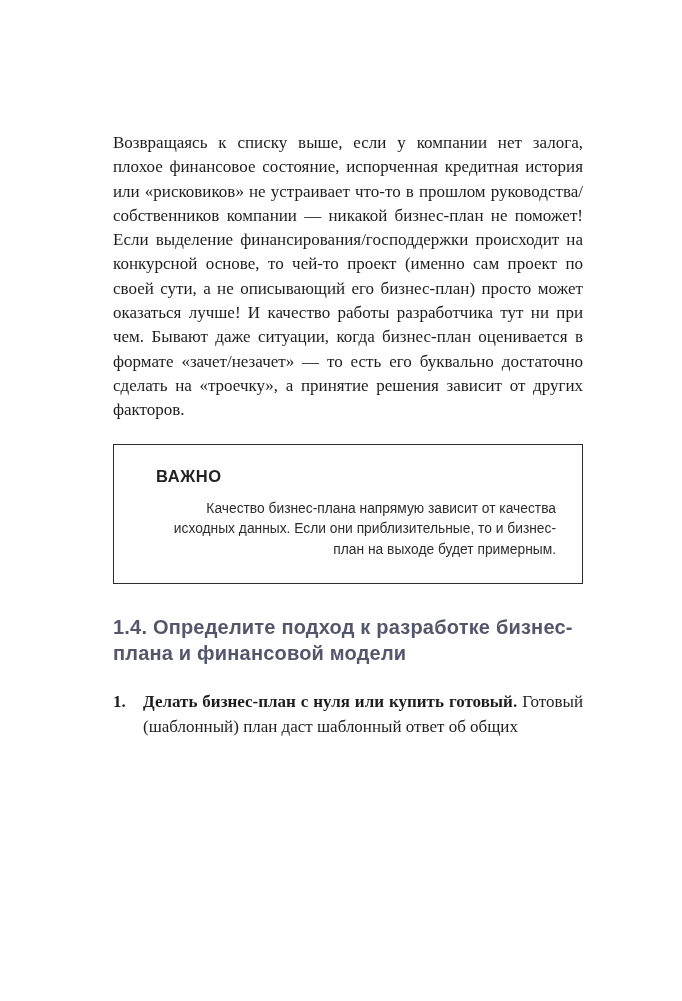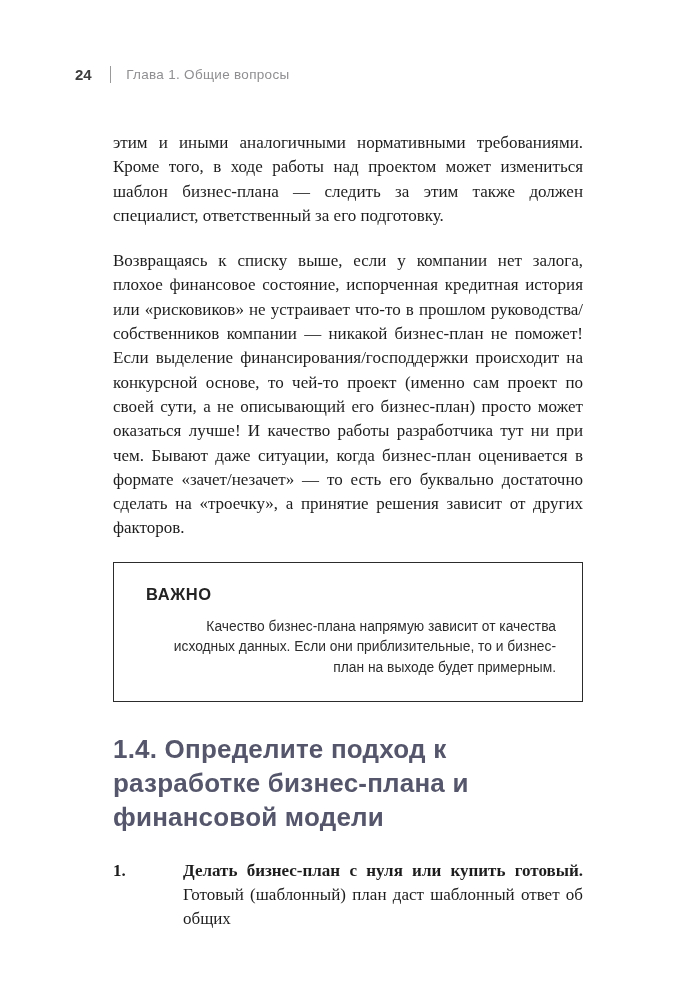--- a/index.html
+++ b/index.html
@@ -52,42 +52,42 @@
     font-size: 17px;
     line-height: 1.43;
     text-align: justify;
     color: #1d1d1d;
   }
 
   
   .important-box {
     border: 1.5px solid #2c2c2c;
     margin: 12px 0 30px 0;
-    padding: 22px 26px 22px 32px;
+    padding: 22px 26px 22px 42px;
     font-family: "Liberation Sans", sans-serif;
     background: #ffffff;
   }
   .important-title {
     font-size: 16.5px;
     font-weight: 700;
     letter-spacing: 0.6px;
     color: #232323;
     margin-bottom: 13px;
   }
   .important-text {
     font-size: 13.8px;
     line-height: 1.5;
     color: #2d2d2d;
     text-align: right;
   }
 
   
   .section-heading {
     font-family: "Liberation Sans", sans-serif;
-    font-size: 26px;
+    font-size: 20px;
     line-height: 1.32;
     font-weight: 700;
     color: #55566b;
     margin: 0 0 24px 0;
     letter-spacing: 0.2px;
   }
 
   
   .numbered-list { margin: 2px 0 0 0; }
   .list-item {
@@ -96,38 +96,31 @@
     line-height: 1.43;
     color: #1d1d1d;
   }
   .list-marker {
     flex: 0 0 30px;
     font-weight: 700;
   }
   .list-text {
     flex: 1;
     text-align: justify;
-    margin-left: 40px;
   }
   .list-text b { font-weight: 700; }
 </style>
 </head>
 <body>
 
 <div class="page">
 
-  <div class="running-header">
-    <span class="page-number">24</span>
-    <span class="header-divider"></span>
-    <span class="chapter-title">Глава 1. Общие вопросы</span>
-  </div>
 
   <div class="content">
 
-    <p class="body-par">этим и иными аналогичными нормативными требованиями. Кроме того, в ходе работы над проектом может измениться шаблон бизнес-плана — следить за этим также должен специалист, ответственный за его подготовку.</p>
 
     <p class="body-par">Возвращаясь к списку выше, если у компании нет залога, плохое финансовое состояние, испорченная кредитная история или «рисковиков» не устраивает что-то в прошлом руководства/собственников компании — никакой бизнес-план не поможет! Если выделение финансирования/господдержки происходит на конкурсной основе, то чей-то проект (именно сам проект по своей сути, а не описывающий его бизнес-план) просто может оказаться лучше! И качество работы разработчика тут ни при чем. Бывают даже ситуации, когда бизнес-план оценивается в формате «зачет/незачет» — то есть его буквально достаточно сделать на «троечку», а принятие решения зависит от других факторов.</p>
 
     <div class="important-box">
       <div class="important-title">ВАЖНО</div>
       <div class="important-text">Качество бизнес-плана напрямую зависит от качества исходных данных. Если они приблизительные, то и бизнес-план на выходе будет примерным.</div>
     </div>
 
     <h2 class="section-heading">1.4. Определите подход к разработке бизнес-плана и финансовой модели</h2>
 

